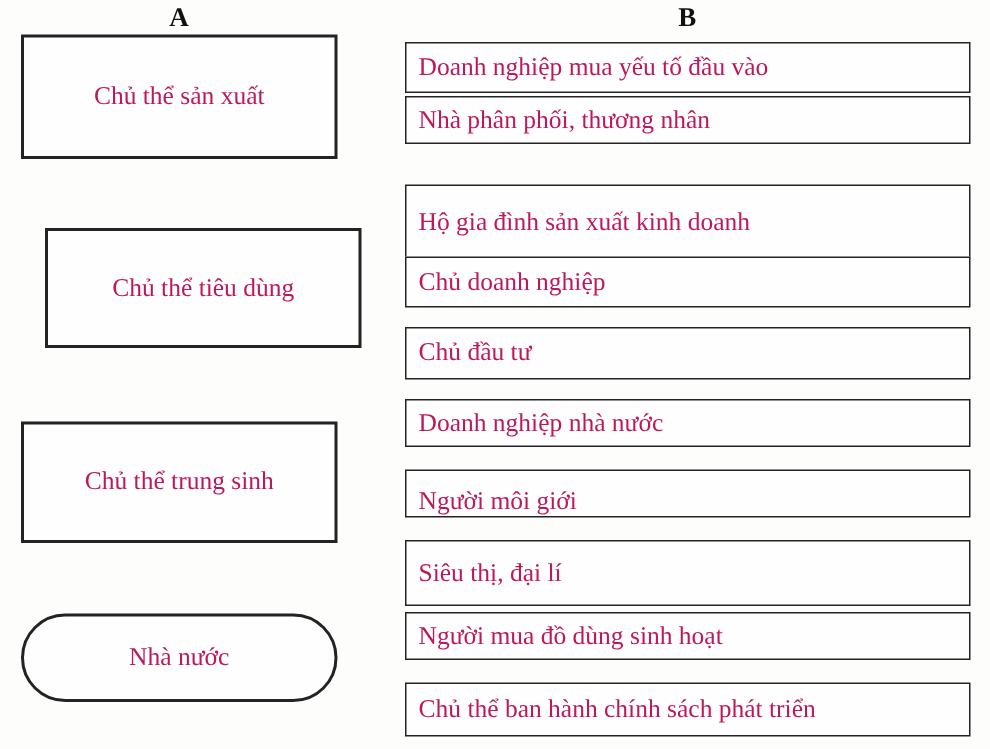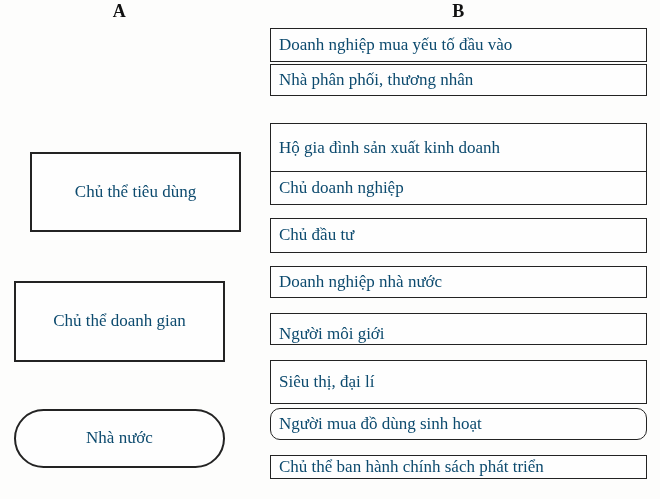--- a/index.html
+++ b/index.html
@@ -33,21 +33,21 @@
 
   .box {
     position: absolute;
     background: #fefefe;
     border: 2px solid #232323;
     box-sizing: border-box;
     display: flex;
     align-items: center;
     font-size: 17px;
     line-height: 1.1;
-    color: #0c4a6e;
+    color: #be185d;
   }
   .box.a {
     left: 14px;
     width: 211px;
     justify-content: center;
     text-align: center;
     border-width: 2px;
   }
   .box.b {
     left: 270px;
@@ -59,27 +59,30 @@
     text-align: left;
   }
 </style>
 </head>
 <body>
 
 <div class="page">
 
   <div class="col-header a">A</div>
 
+  <div class="box a" style="top:23px;height:83px;">
+    <span>Chủ thể sản xuất</span>
+  </div>
 
   <div class="box a" style="top:152px;height:80px;margin-left:16px;">
     <span>Chủ thể tiêu dùng</span>
   </div>
 
   <div class="box a" style="top:281px;height:81px;">
-    <span>Chủ thể doanh gian</span>
+    <span>Chủ thể trung sinh</span>
   </div>
 
   <div class="box a" style="top:409px;height:59px;border-radius:30px;">
     <span>Nhà nước</span>
   </div>
 
   <div class="col-header b">B</div>
 
   <div class="box b" style="top:28px;height:34px;">
     <span>Doanh nghiệp mua yếu tố đầu vào</span>
@@ -106,21 +109,21 @@
   </div>
 
   <div class="box b" style="top:313px;height:32px;align-items:flex-end;">
     <span>Người môi giới</span>
   </div>
 
   <div class="box b" style="top:360px;height:44px;">
     <span>Siêu thị, đại lí</span>
   </div>
 
-  <div class="box b" style="top:408px;height:32px;border-radius:10px;">
+  <div class="box b" style="top:408px;height:32px;">
     <span>Người mua đồ dùng sinh hoạt</span>
   </div>
 
-  <div class="box b" style="top:455px;height:24px;text-align:center;">
+  <div class="box b" style="top:455px;height:36px;text-align:center;">
     <span>Chủ thể ban hành chính sách phát triển</span>
   </div>
 
 </div>
 
 </body></html>

